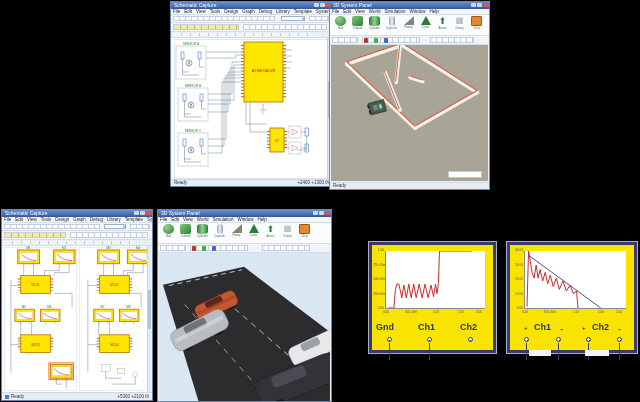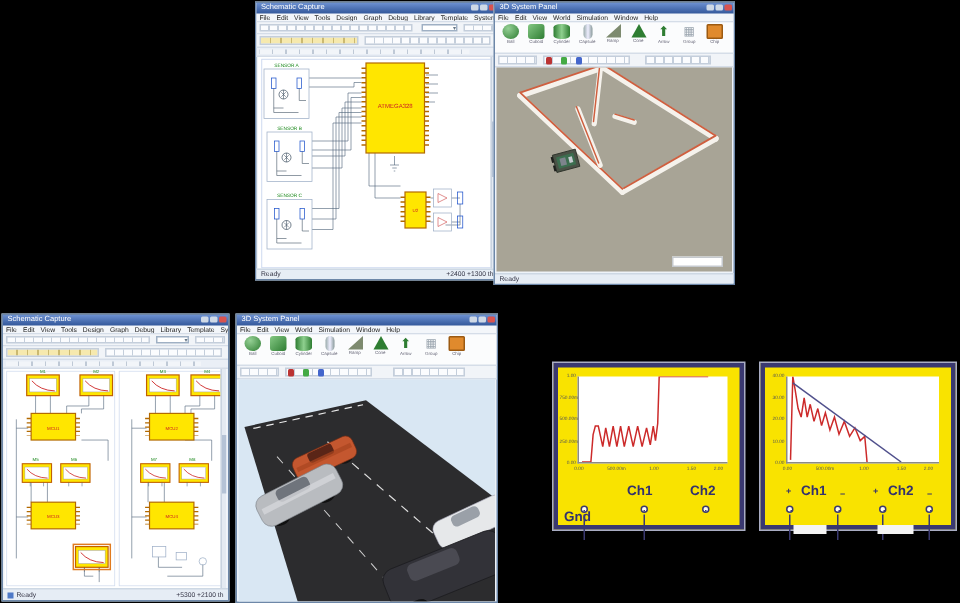--- a/index.html
+++ b/index.html
@@ -434,21 +434,21 @@
     <span class="tick y" style="left:1px;top:4px;">1.00</span>
     <span class="tick y" style="left:1px;top:18.5px;">750.00m</span>
     <span class="tick y" style="left:1px;top:33px;">500.00m</span>
     <span class="tick y" style="left:1px;top:47.5px;">250.00m</span>
     <span class="tick y" style="left:1px;top:62px;">0.00</span>
     <span class="tick x" style="left:7px;top:66px;">0.00</span>
     <span class="tick x" style="left:32px;top:66px;">500.00m</span>
     <span class="tick x" style="left:57px;top:66px;">1.00</span>
     <span class="tick x" style="left:82px;top:66px;">1.50</span>
     <span class="tick x" style="left:100px;top:66px;">2.00</span>
-    <span class="term-label" style="left:4px;top:94px;">Gnd</span>
+    <span class="term-label" style="left:4px;top:77px;">Gnd</span>
     <span class="term-label" style="left:46px;top:77px;">Ch1</span>
     <span class="term-label" style="left:88px;top:77px;">Ch2</span>
     <span class="term-circle" style="left:14.5px;top:92px;">
         <i></i>
       </span>
     <span class="term-circle" style="left:54.5px;top:92px;">
         <i></i>
       </span>
     <span class="term-circle" style="left:95.5px;top:92px;">
         <i></i>

